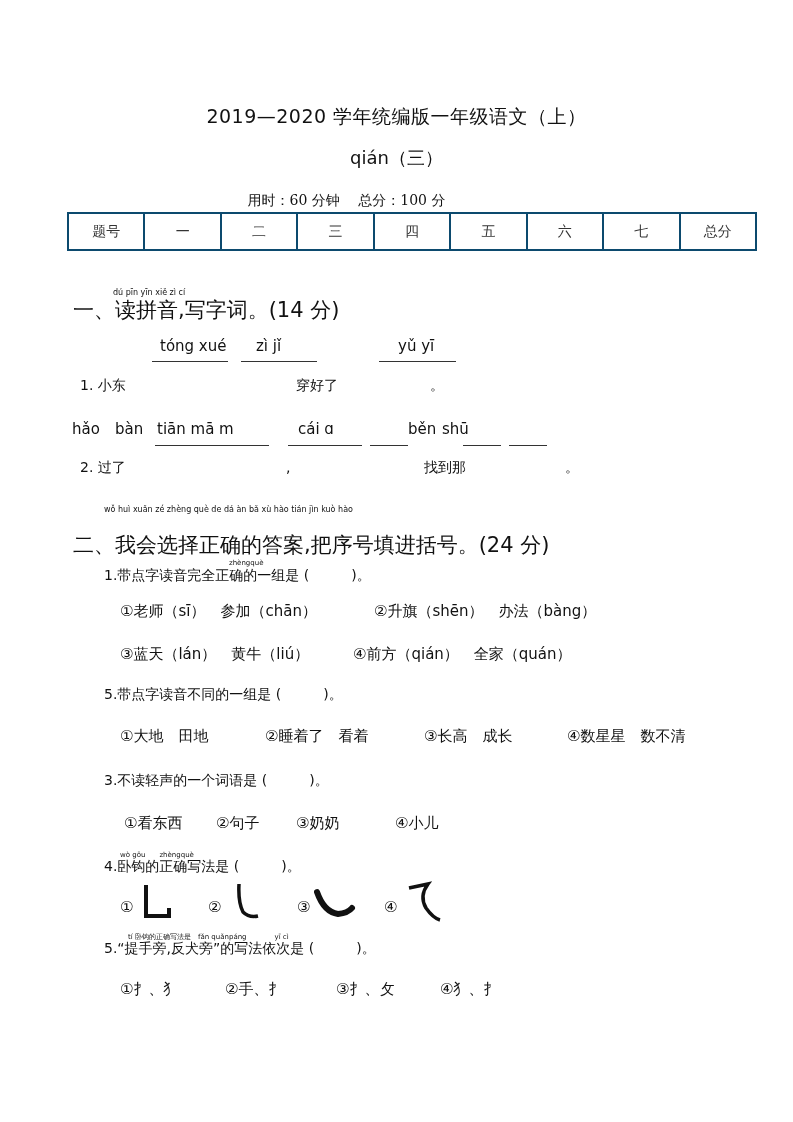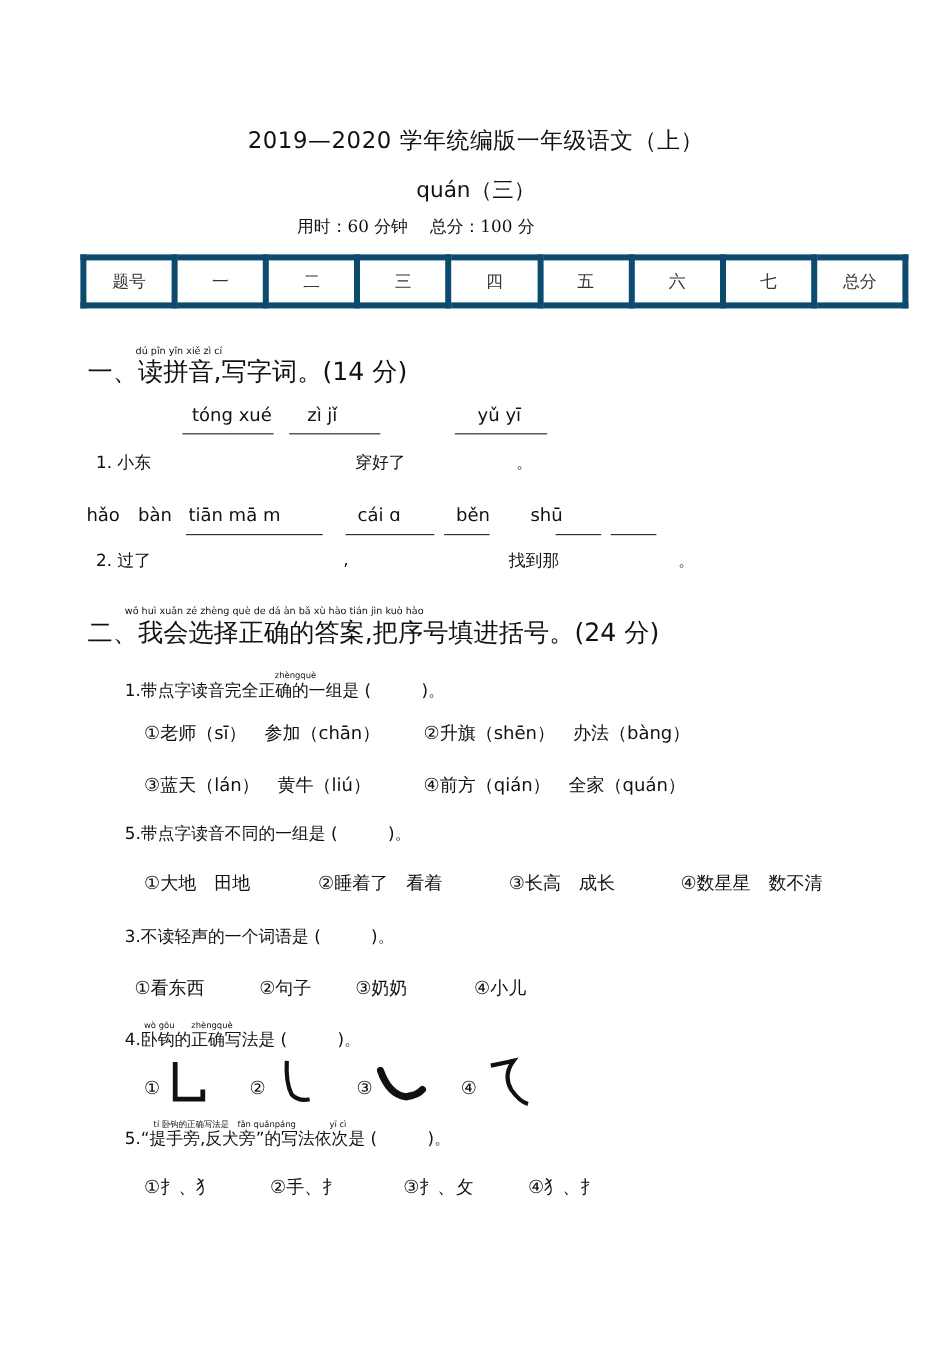--- a/index.html
+++ b/index.html
@@ -1,36 +1,36 @@
 <!DOCTYPE html>
 <html><head>
 <meta charset="utf-8">
 <style>
   html, body { margin: 0; padding: 0; background: #ffffff; }
   body { width: 793px; height: 1122px; position: relative; overflow: hidden;
          font-family: "DejaVu Sans", "Liberation Sans", sans-serif; color: #111; }
   .abs { position: absolute; white-space: nowrap; }
   .title1 { top: 104px; left: 0; width: 793px; text-align: center; font-size: 19px; letter-spacing: 0.5px; }
   .title2 { top: 146px; left: 0; width: 793px; text-align: center; font-size: 18px; }
-  .meta { top: 180px; left: 0; width: 693px; text-align: center; font-size: 14px; font-family: "DejaVu Serif", "Liberation Serif", serif; }
+  .meta { top: 192px; left: 0; width: 693px; text-align: center; font-size: 14px; font-family: "DejaVu Serif", "Liberation Serif", serif; }
   table.score { position: absolute; top: 212px; left: 67px; width: 690px; border-collapse: collapse;
                 font-family: "DejaVu Serif", "Liberation Serif", serif; font-size: 14px; }
-  table.score td { border: 5px solid #0c4a6e; height: 33px; text-align: center; color: #333; width: 76px; }
+  table.score td { border: 2px solid #0c4a6e; height: 33px; text-align: center; color: #333; width: 76px; }
   .sec { font-size: 21px; }
   .pinyin { font-size: 15px; font-family: "DejaVu Sans", sans-serif; }
   .blank { position: absolute; border-bottom: 1px solid #333; height: 0; }
   .q { font-size: 14px; }
   .opt { font-size: 15px; }
   .stroke { position: absolute; }
 </style>
 </head>
 <body>
 
 <div class="abs title1">2019—2020 学年统编版一年级语文（上）</div>
-<div class="abs title2">quán（三）</div>
+<div class="abs title2">qián（三）</div>
 <div class="abs meta">用时：60 分钟　 总分：100 分</div>
 
 <table class="score">
   <tbody>
       <tr>
     <td>题号</td>
     <td>一</td>
     <td>二</td>
     <td>三</td>
     <td>四</td>
@@ -53,51 +53,51 @@
 <div class="blank" style="top:361px; left:379px; width:77px;"></div>
 
 <div class="abs q" style="top:377px; left:80px;">1. 小东</div>
 <div class="abs q" style="top:377px; left:296px;">穿好了</div>
 <div class="abs q" style="top:377px; left:430px;">。</div>
 
 <div class="abs pinyin" style="top:420px; left:72px;">hǎo</div>
 <div class="abs pinyin" style="top:420px; left:115px;">bàn</div>
 <div class="abs pinyin" style="top:420px; left:157px;">tiān      mā  m</div>
 <div class="abs pinyin" style="top:420px; left:298px;">cái      ɑ</div>
-<div class="abs pinyin" style="top:420px; left:380px;">běn</div>
+<div class="abs pinyin" style="top:420px; left:408px;">běn</div>
 <div class="abs pinyin" style="top:420px; left:442px;">shū</div>
 <div class="blank" style="top:445px; left:155px; width:114px;"></div>
 <div class="blank" style="top:445px; left:288px; width:74px;"></div>
 <div class="blank" style="top:445px; left:370px; width:38px;"></div>
 <div class="blank" style="top:445px; left:463px; width:38px;"></div>
 <div class="blank" style="top:445px; left:509px; width:38px;"></div>
 
 <div class="abs q" style="top:459px; left:80px;">2. 过了</div>
 <div class="abs q" style="top:459px; left:286px;">,</div>
 <div class="abs q" style="top:459px; left:424px;text-align:right;">找到那</div>
 <div class="abs q" style="top:459px; left:565px;">。</div>
 
 <div class="abs" style="top:505px; left:104px; font-size:8px;">wǒ huì xuǎn zé zhèng què de  dá  àn    bǎ  xù  hào tián jìn kuò hào</div>
-<div class="abs sec" style="top:513px; left:73px;">二、我会选择正确的答案,把序号填进括号。(24 分)</div>
+<div class="abs sec" style="top:531px; left:73px;">二、我会选择正确的答案,把序号填进括号。(24 分)</div>
 
 <div class="abs" style="top:559px; left:229px; font-size:7px;">zhèngquè</div>
 <div class="abs q" style="top:567px; left:104px;">1.带点字读音完全正确的一组是 (　　　)。</div>
 <div class="abs opt" style="top:602px; left:120px;">①老师（sī）　参加（chān）</div>
-<div class="abs opt" style="top:602px; left:353px;text-align:right;">②升旗（shēn）　办法（bàng）</div>
+<div class="abs opt" style="top:602px; left:374px;text-align:right;">②升旗（shēn）　办法（bàng）</div>
 <div class="abs opt" style="top:645px; left:120px;">③蓝天（lán）　黄牛（liú）</div>
 <div class="abs opt" style="top:645px; left:353px;">④前方（qián）　全家（quán）</div>
 
 <div class="abs q" style="top:686px; left:104px;">5.带点字读音不同的一组是 (　　　)。</div>
 <div class="abs opt" style="top:727px; left:120px;">①大地　田地</div>
 <div class="abs opt" style="top:727px; left:265px;">②睡着了　看着</div>
 <div class="abs opt" style="top:727px; left:424px;">③长高　成长</div>
 <div class="abs opt" style="top:727px; left:567px;">④数星星　数不清</div>
 
 <div class="abs q" style="top:772px; left:104px;">3.不读轻声的一个词语是 (　　　)。</div>
-<div class="abs opt" style="top:814px; left:112px;">①看东西</div>
+<div class="abs opt" style="top:814px; left:124px;">①看东西</div>
 <div class="abs opt" style="top:814px; left:216px;">②句子</div>
 <div class="abs opt" style="top:814px; left:296px;">③奶奶</div>
 <div class="abs opt" style="top:814px; left:395px;">④小儿</div>
 
 <div class="abs" style="top:850px; left:120px; font-size:7px;">wò gōu　　zhèngquè</div>
 <div class="abs q" style="top:858px; left:104px;">4.卧钩的正确写法是 (　　　)。</div>
 <div class="abs opt" style="top:898px; left:120px;">①</div>
 <svg class="stroke" style="top:882px; left:142px;" width="32" height="40">
   <path d="M4 3 L4 34 L27 34 L27 26" stroke="#111" stroke-width="4" fill="none"></path>
 </svg>

